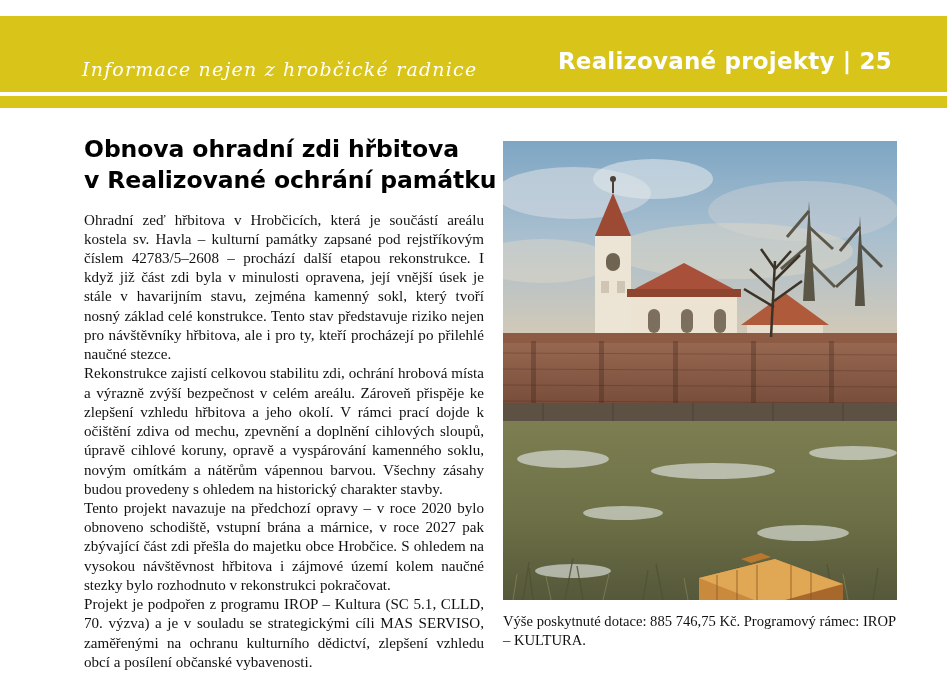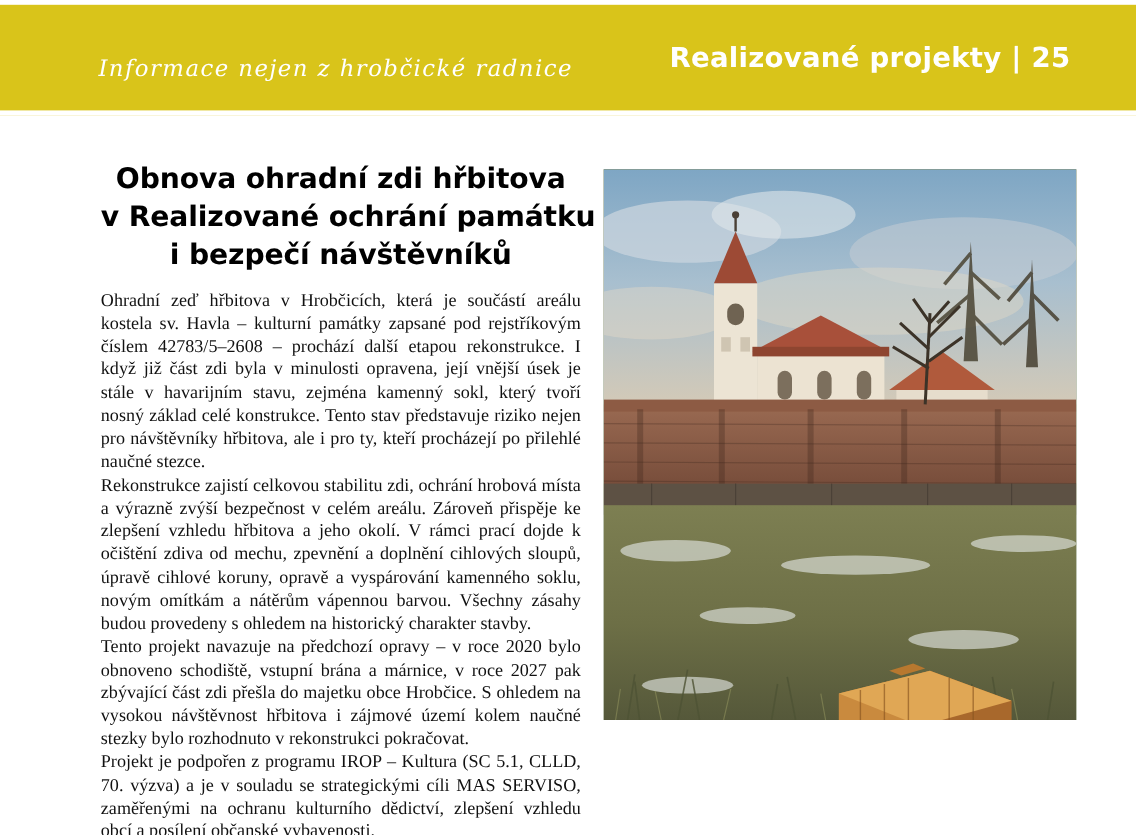--- a/index.html
+++ b/index.html
@@ -17,21 +17,21 @@
     position: relative;
     width: 947px;
     height: 696px;
     background: #ffffff;
   }
 
   
   .header-band {
     position: absolute;
     left: 0;
-    top: 4px;
+    top: 16px;
     width: 947px;
     height: 92px;
     background: #d9c41a;
   }
   .header-inner {
     position: relative;
     width: 100%;
     height: 100%;
   }
   .header-left {
@@ -86,21 +86,20 @@
     font-weight: bold;
     font-size: 23.5px;
     line-height: 1.33;
     color: #000000;
     margin: 0 0 14px 0;
     letter-spacing: -0.1px;
   }
   .headline .hl-line {
     display: block;
     white-space: nowrap;
-    text-align: center;
   }
 
   .body-text p {
     margin: 0;
     font-family: "Liberation Serif", serif;
     font-size: 15.1px;
     line-height: 1.275;
     color: #111111;
     text-align: justify;
     hyphens: manual;
@@ -146,21 +145,20 @@
     </div>
   </div>
   <div class="header-rule"></div>
 
   <div class="content">
 
     <div class="col-left">
       <h1 class="headline">
         <span class="hl-line">Obnova ohradní zdi hřbitova</span>
         <span class="hl-line">v Realizované ochrání památku</span>
-        <span class="hl-line">i bezpečí návštěvníků</span>
       </h1>
       <div class="body-text">
         <p>Ohradní zeď hřbitova v Hrobčicích, která je součástí areálu kostela sv. Havla – kulturní památky zapsané pod rejstříkovým číslem 42783/5–2608 – prochází další etapou rekonstrukce. I když již část zdi byla v minulosti opravena, její vnější úsek je stále v havarijním stavu, zejména kamenný sokl, který tvoří nosný základ celé konstrukce. Tento stav představuje riziko nejen pro návštěvníky hřbitova, ale i pro ty, kteří procházejí po přilehlé naučné stezce.</p>
         <p>Rekonstrukce zajistí celkovou stabilitu zdi, ochrání hrobová místa a výrazně zvýší bezpečnost v celém areálu. Zároveň přispěje ke zlepšení vzhledu hřbitova a jeho okolí. V rámci prací dojde k očištění zdiva od mechu, zpevnění a doplnění cihlových sloupů, úpravě cihlové koruny, opravě a vyspárování kamenného soklu, novým omítkám a nátěrům vápennou barvou. Všechny zásahy budou provedeny s ohledem na historický charakter stavby.</p>
         <p>Tento projekt navazuje na předchozí opravy – v roce 2020 bylo obnoveno schodiště, vstupní brána a márnice, v roce 2027 pak zbývající část zdi přešla do majetku obce Hrobčice. S ohledem na vysokou návštěvnost hřbitova i zájmové území kolem naučné stezky bylo rozhodnuto v rekonstrukci pokračovat.</p>
         <p>Projekt je podpořen z programu IROP – Kultura (SC 5.1, CLLD, 70. výzva) a je v souladu se strategickými cíli MAS SERVISO, zaměřenými na ochranu kulturního dědictví, zlepšení vzhledu obcí a posílení občanské vybavenosti.</p>
       </div>
     </div>
 
     <div class="photo">
@@ -283,16 +281,17 @@
             <line x1="254" y1="424" x2="254" y2="474"></line>
             <line x1="288" y1="424" x2="288" y2="477"></line>
             <line x1="308" y1="431" x2="308" y2="484"></line>
           </g>
           <polygon points="238,418 258,412 268,416 248,422" fill="#b8782f"></polygon>
         </g>
       </svg>
     </div>
 
     <div class="caption">
+      <p>Výše poskytnuté dotace: 885 746,75 Kč. Programový rámec: IROP – KULTURA.</p>
     </div>
 
   </div>
 </div>
 
 </body></html>

